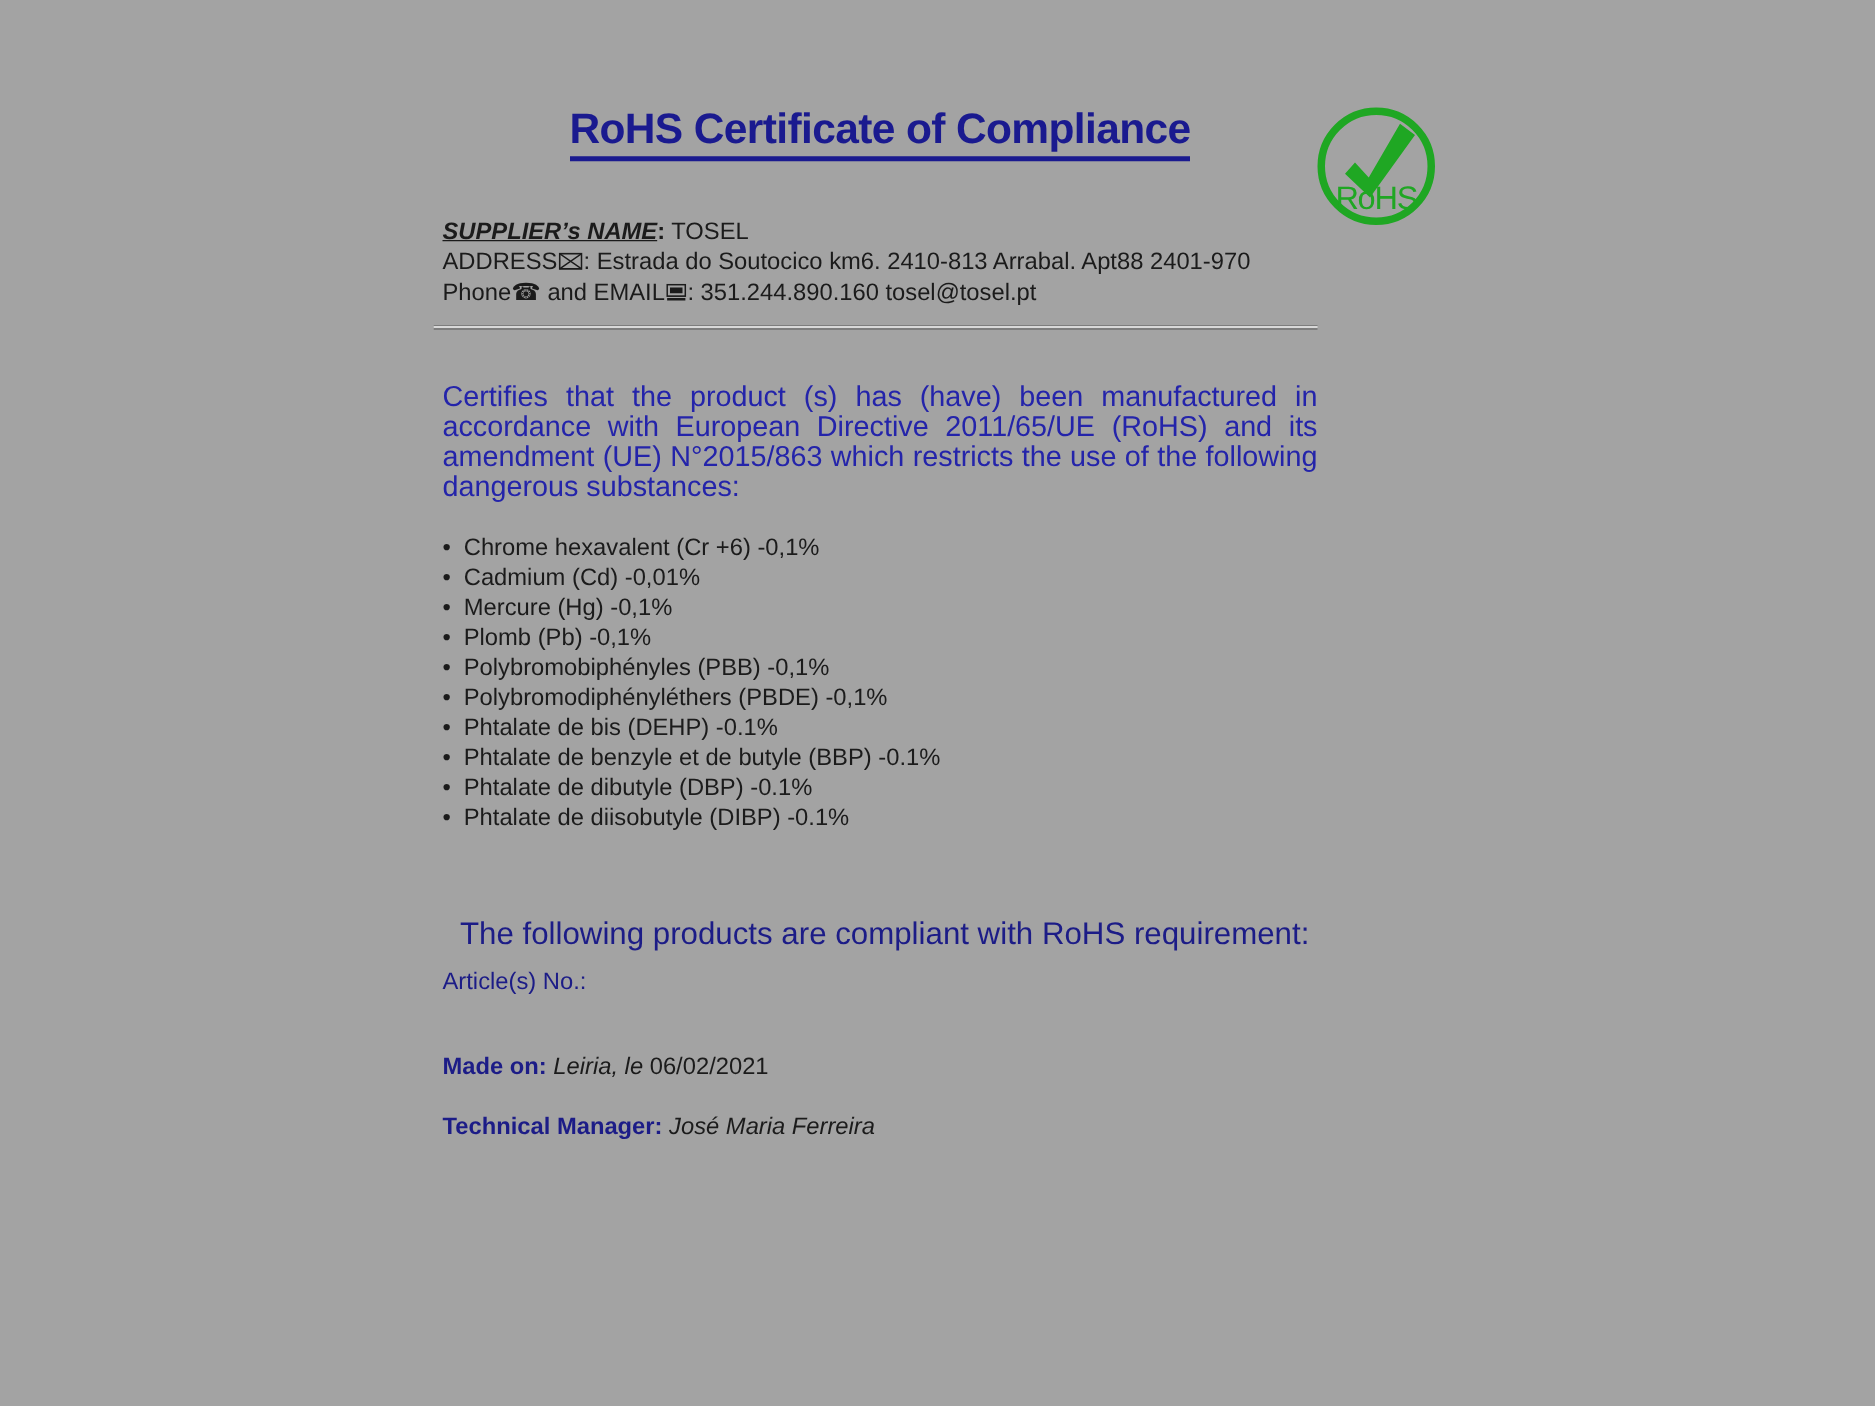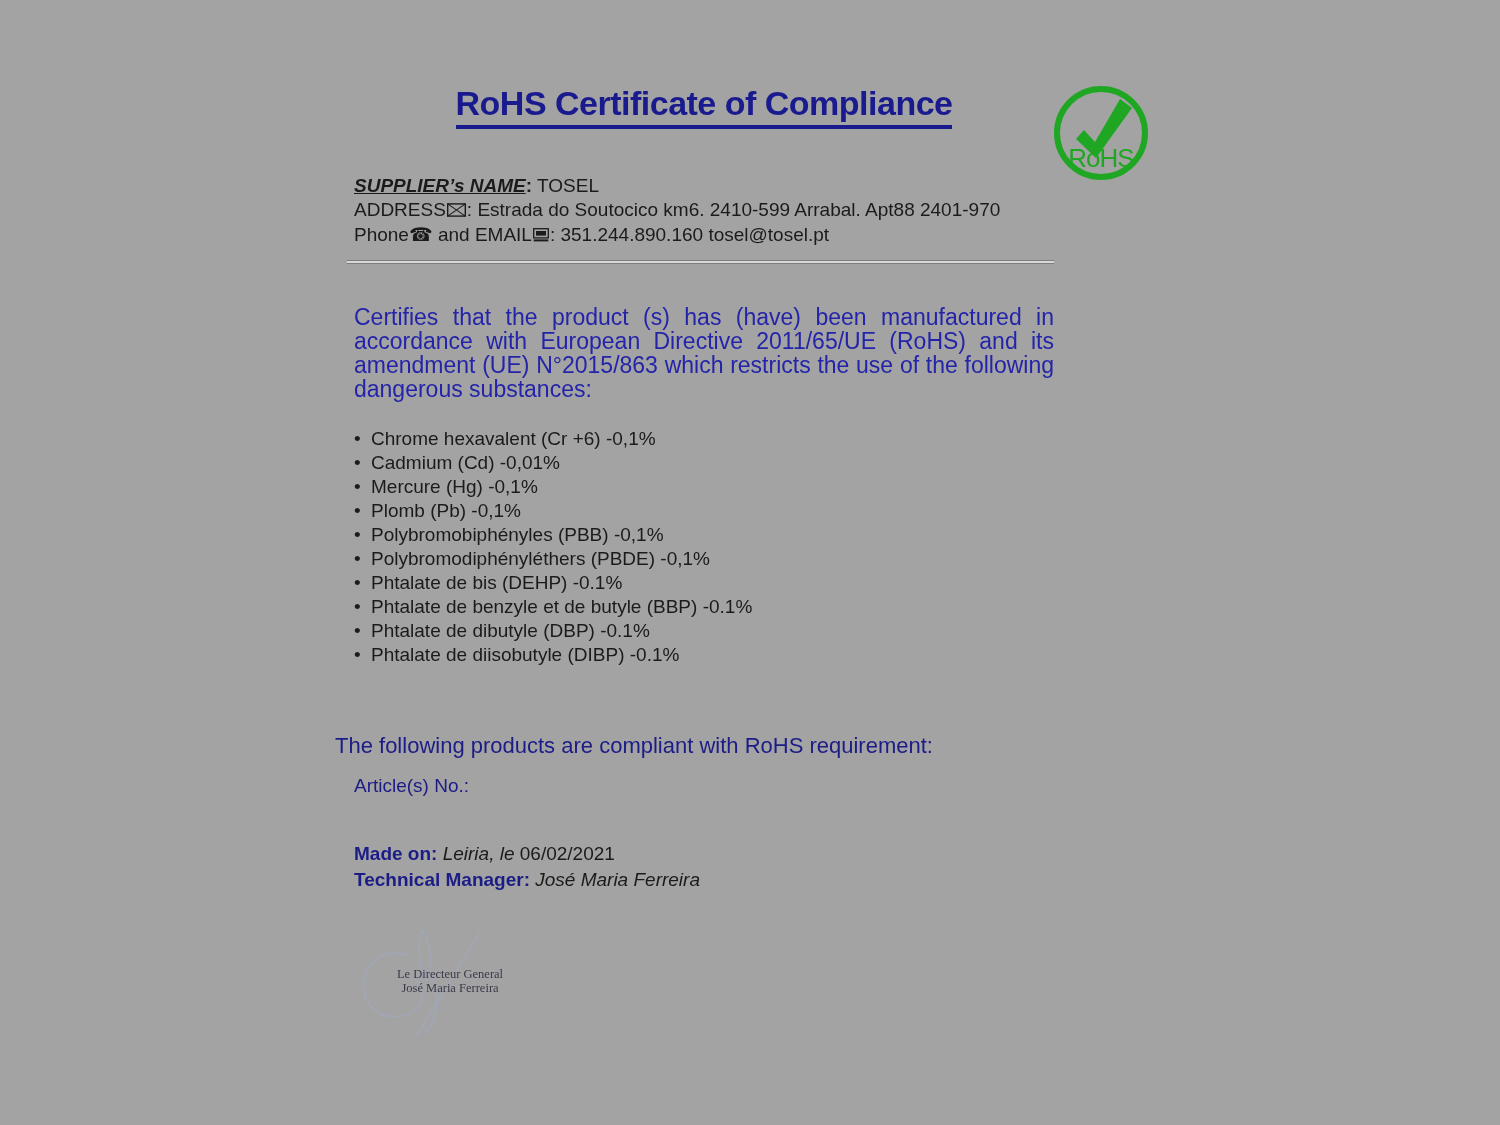--- a/index.html
+++ b/index.html
@@ -47,26 +47,26 @@
     position:absolute;left:354px;top:305px;width:700px;
     font-size:23px;line-height:24px;text-align:justify;
     color:var(--statement_blue);
   }
   .substances{
     position:absolute;left:354px;top:427px;width:700px;
     list-style:none;font-size:19px;line-height:24px;color:var(--ink);
   }
   .substance{display:flex;}
   .substance .bullet{width:17px;flex:0 0 17px;}
-  .compliance{position:absolute;left:335px;top:733px;font-size:22px;color:var(--body_navy);}
+  .compliance{position:absolute;left:368px;top:733px;font-size:25px;color:var(--body_navy);}
   .articles{position:absolute;left:354px;top:775px;font-size:19px;color:var(--body_navy);}
   .made-on{position:absolute;left:354px;top:843px;font-size:19px;color:var(--ink);}
   .made-on .lbl{font-weight:bold;color:var(--body_navy);}
   .made-on .place{font-style:italic;}
-  .tech-manager{position:absolute;left:354px;top:869px;font-size:19px;color:var(--ink);}
+  .tech-manager{position:absolute;left:354px;top:891px;font-size:19px;color:var(--ink);}
   .tech-manager .lbl{font-weight:bold;color:var(--body_navy);}
   .tech-manager .name{font-style:italic;}
   .signature{position:absolute;left:352px;top:920px;width:200px;height:132px;}
   .signature svg{position:absolute;left:0;top:0;}
   .sig-text{
     position:absolute;left:8px;top:47px;width:180px;text-align:center;
     font-family:"Liberation Serif","DejaVu Serif",serif;
     font-size:12.5px;line-height:14px;color:var(--sig_text);
   }
 </style>
@@ -86,21 +86,21 @@
   </svg>
 
   <div class="supplier">
     <div>
       <span class="lbl-strong">SUPPLIER’s NAME</span><span class="lbl-bold">:</span><span> TOSEL</span>
     </div>
     <div>
       <span>ADDRESS</span><svg class="inline-icon" width="19" height="14" viewBox="0 0 19 14">
           <rect x="0.7" y="0.9" width="17.6" height="12.2" fill="none" stroke="#1b1b1b" stroke-width="1.4"></rect>
           <path d="M0.7 0.9 L18.3 13.1 M18.3 0.9 L0.7 13.1" fill="none" stroke="#1b1b1b" stroke-width="1.1"></path>
-        </svg><span>: Estrada do Soutocico km6. 2410-599 Arrabal. Apt88 2401-970</span>
+        </svg><span>: Estrada do Soutocico km6. 2410-813 Arrabal. Apt88 2401-970</span>
     </div>
     <div>
       <span>Phone</span><span class="phone-glyph">☎</span><span> and EMAIL</span><svg class="inline-icon" width="16" height="14" viewBox="0 0 16 14">
           <rect x="0.7" y="0.7" width="14.6" height="9.2" fill="none" stroke="#1b1b1b" stroke-width="1.3"></rect>
           <rect x="3" y="3" width="10" height="4.6" fill="#1b1b1b"></rect>
           <rect x="0.7" y="11.4" width="14.6" height="2" fill="#1b1b1b"></rect>
         </svg><span>: 351.244.890.160 tosel@tosel.pt</span>
     </div>
   </div>
 
@@ -156,28 +156,14 @@
   <div class="articles">Article(s) No.:</div>
 
   <div class="made-on">
     <span class="lbl">Made on:</span><span class="place"> Leiria, le </span><span>06/02/2021</span>
   </div>
 
   <div class="tech-manager">
     <span class="lbl">Technical Manager:</span><span class="name"> José Maria Ferreira</span>
   </div>
 
-  <div class="signature">
-    <svg width="200" height="132" viewBox="0 0 200 132" xmlns="http://www.w3.org/2000/svg">
-      <g fill="none" stroke="#a0a8ba" stroke-width="1.4" opacity="0.9">
-        <path d="M70 10 C78 22 82 42 74 60 C68 48 64 26 70 10 Z"></path>
-        <path d="M58 36 C30 26 10 44 12 70 C14 96 46 104 63 90 C74 80 72 64 62 58"></path>
-        <path d="M128 12 C108 44 88 80 64 116"></path>
-        <path d="M80 58 C88 80 86 100 72 114"></path>
-      </g>
-    </svg>
-    <div class="sig-text">
-      <div>Le Directeur General</div>
-      <div>José Maria Ferreira</div>
-    </div>
-  </div>
 
 </div>
 
 </body></html>

